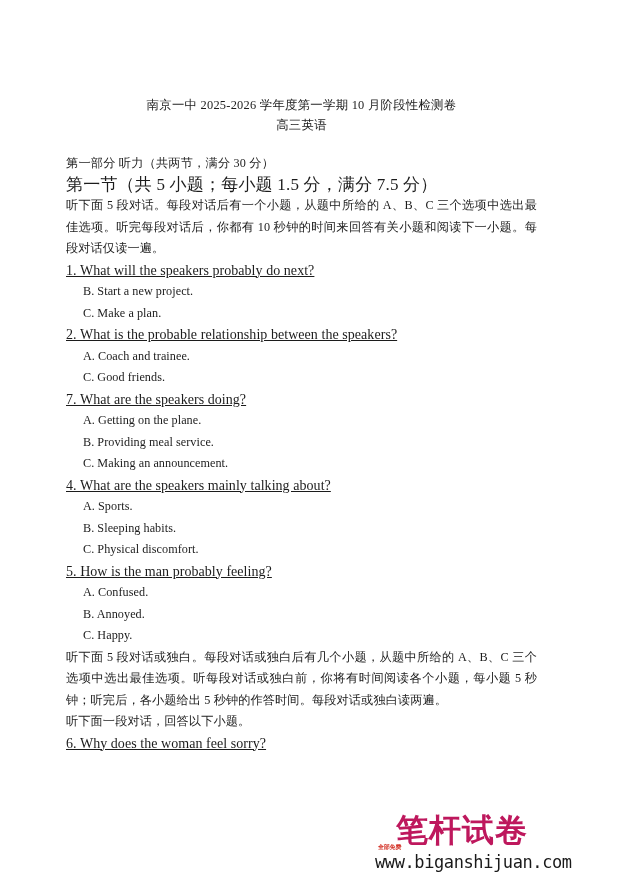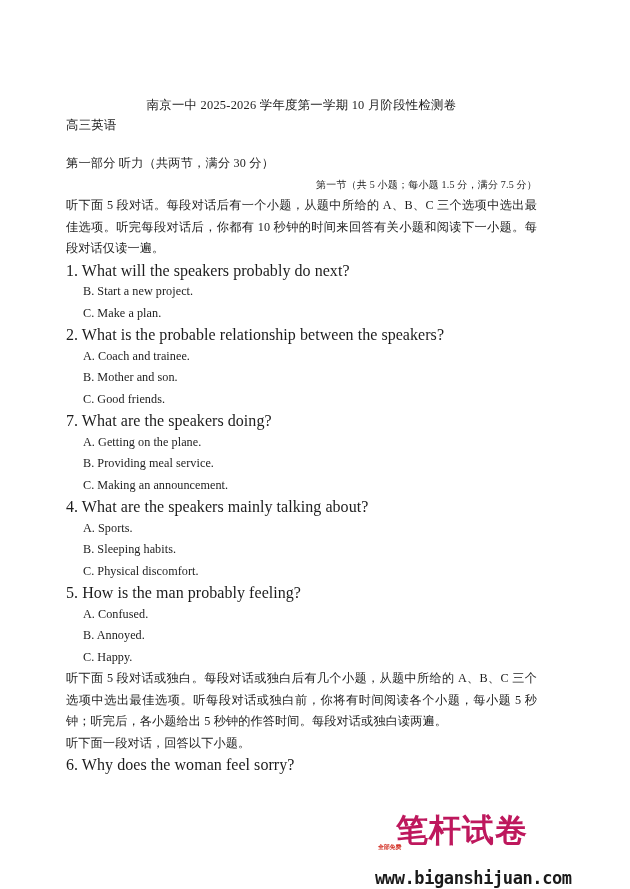--- a/index.html
+++ b/index.html
@@ -30,58 +30,60 @@
 
   
   .doc-title {
     text-align: center;
     font-size: 12.4px;
     line-height: 20px;
     letter-spacing: 0.25px;
     white-space: nowrap;
   }
   .doc-subtitle {
+    text-align: center;
     font-size: 12.4px;
     line-height: 20px;
     letter-spacing: 0.25px;
     margin-bottom: 18px;
   }
   .part-heading {
     text-align: left;
     font-size: 12.2px;
     line-height: 21px;
     letter-spacing: 0.2px;
   }
   .section-heading {
-    text-align: right;
-    font-size: 10px;
+    text-align: left;
+    font-size: 17px;
     line-height: 21px;
     letter-spacing: 0.2px;
   }
 
   
   .instructions {
     font-size: 12.2px;
     line-height: 21.5px;
     text-align: justify;
     text-justify: inter-ideograph;
     letter-spacing: 0.1px;
   }
   .single-line {
     font-size: 12.2px;
     line-height: 21.5px;
     letter-spacing: 0.1px;
   }
 
   
   .question {
-    font-size: 16px;
+    font-size: 14px;
     line-height: 21.5px;
     letter-spacing: 0.05px;
     white-space: nowrap;
+    text-decoration: underline;
   }
   .option {
     font-size: 12.2px;
     line-height: 21.5px;
     letter-spacing: 0.05px;
     padding-left: 17px;
     white-space: nowrap;
   }
 
   
@@ -111,24 +113,24 @@
     font-family: "DejaVu Sans", sans-serif;
     font-size: 6px;
     font-weight: 700;
     color: #d4372c;
     letter-spacing: -0.2px;
     white-space: nowrap;
   }
   .wm-url {
     position: absolute;
     left: 3px;
-    top: 56px;
+    top: 40px;
     font-family: "DejaVu Sans Mono", monospace;
     font-size: 17px;
-    font-weight: 700;
+    font-weight: 400;
     color: #1a1a1a;
     letter-spacing: -0.4px;
     white-space: nowrap;
   }
 </style>
 </head>
 <body>
 
 <div class="page">
 
@@ -140,21 +142,20 @@
   <div class="section-heading">第一节（共 5 小题；每小题 1.5 分，满分 7.5 分）</div>
 
   <div class="instructions">听下面 5 段对话。每段对话后有一个小题，从题中所给的 A、B、C 三个选项中选出最佳选项。听完每段对话后，你都有 10 秒钟的时间来回答有关小题和阅读下一小题。每段对话仅读一遍。</div>
 
   <div class="question">1. What will the speakers probably do next?</div>
   <div class="option">B. Start a new project.</div>
   <div class="option">C. Make a plan.</div>
 
   <div class="question">2. What is the probable relationship between the speakers?</div>
   <div class="option">A. Coach and trainee.</div>
-  <div class="option">B. Mother and son.</div>
   <div class="option">C. Good friends.</div>
 
   <div class="question">7. What are the speakers doing?</div>
   <div class="option">A. Getting on the plane.</div>
   <div class="option">B. Providing meal service.</div>
   <div class="option">C. Making an announcement.</div>
 
   <div class="question">4. What are the speakers mainly talking about?</div>
   <div class="option">A. Sports.</div>
   <div class="option">B. Sleeping habits.</div>

